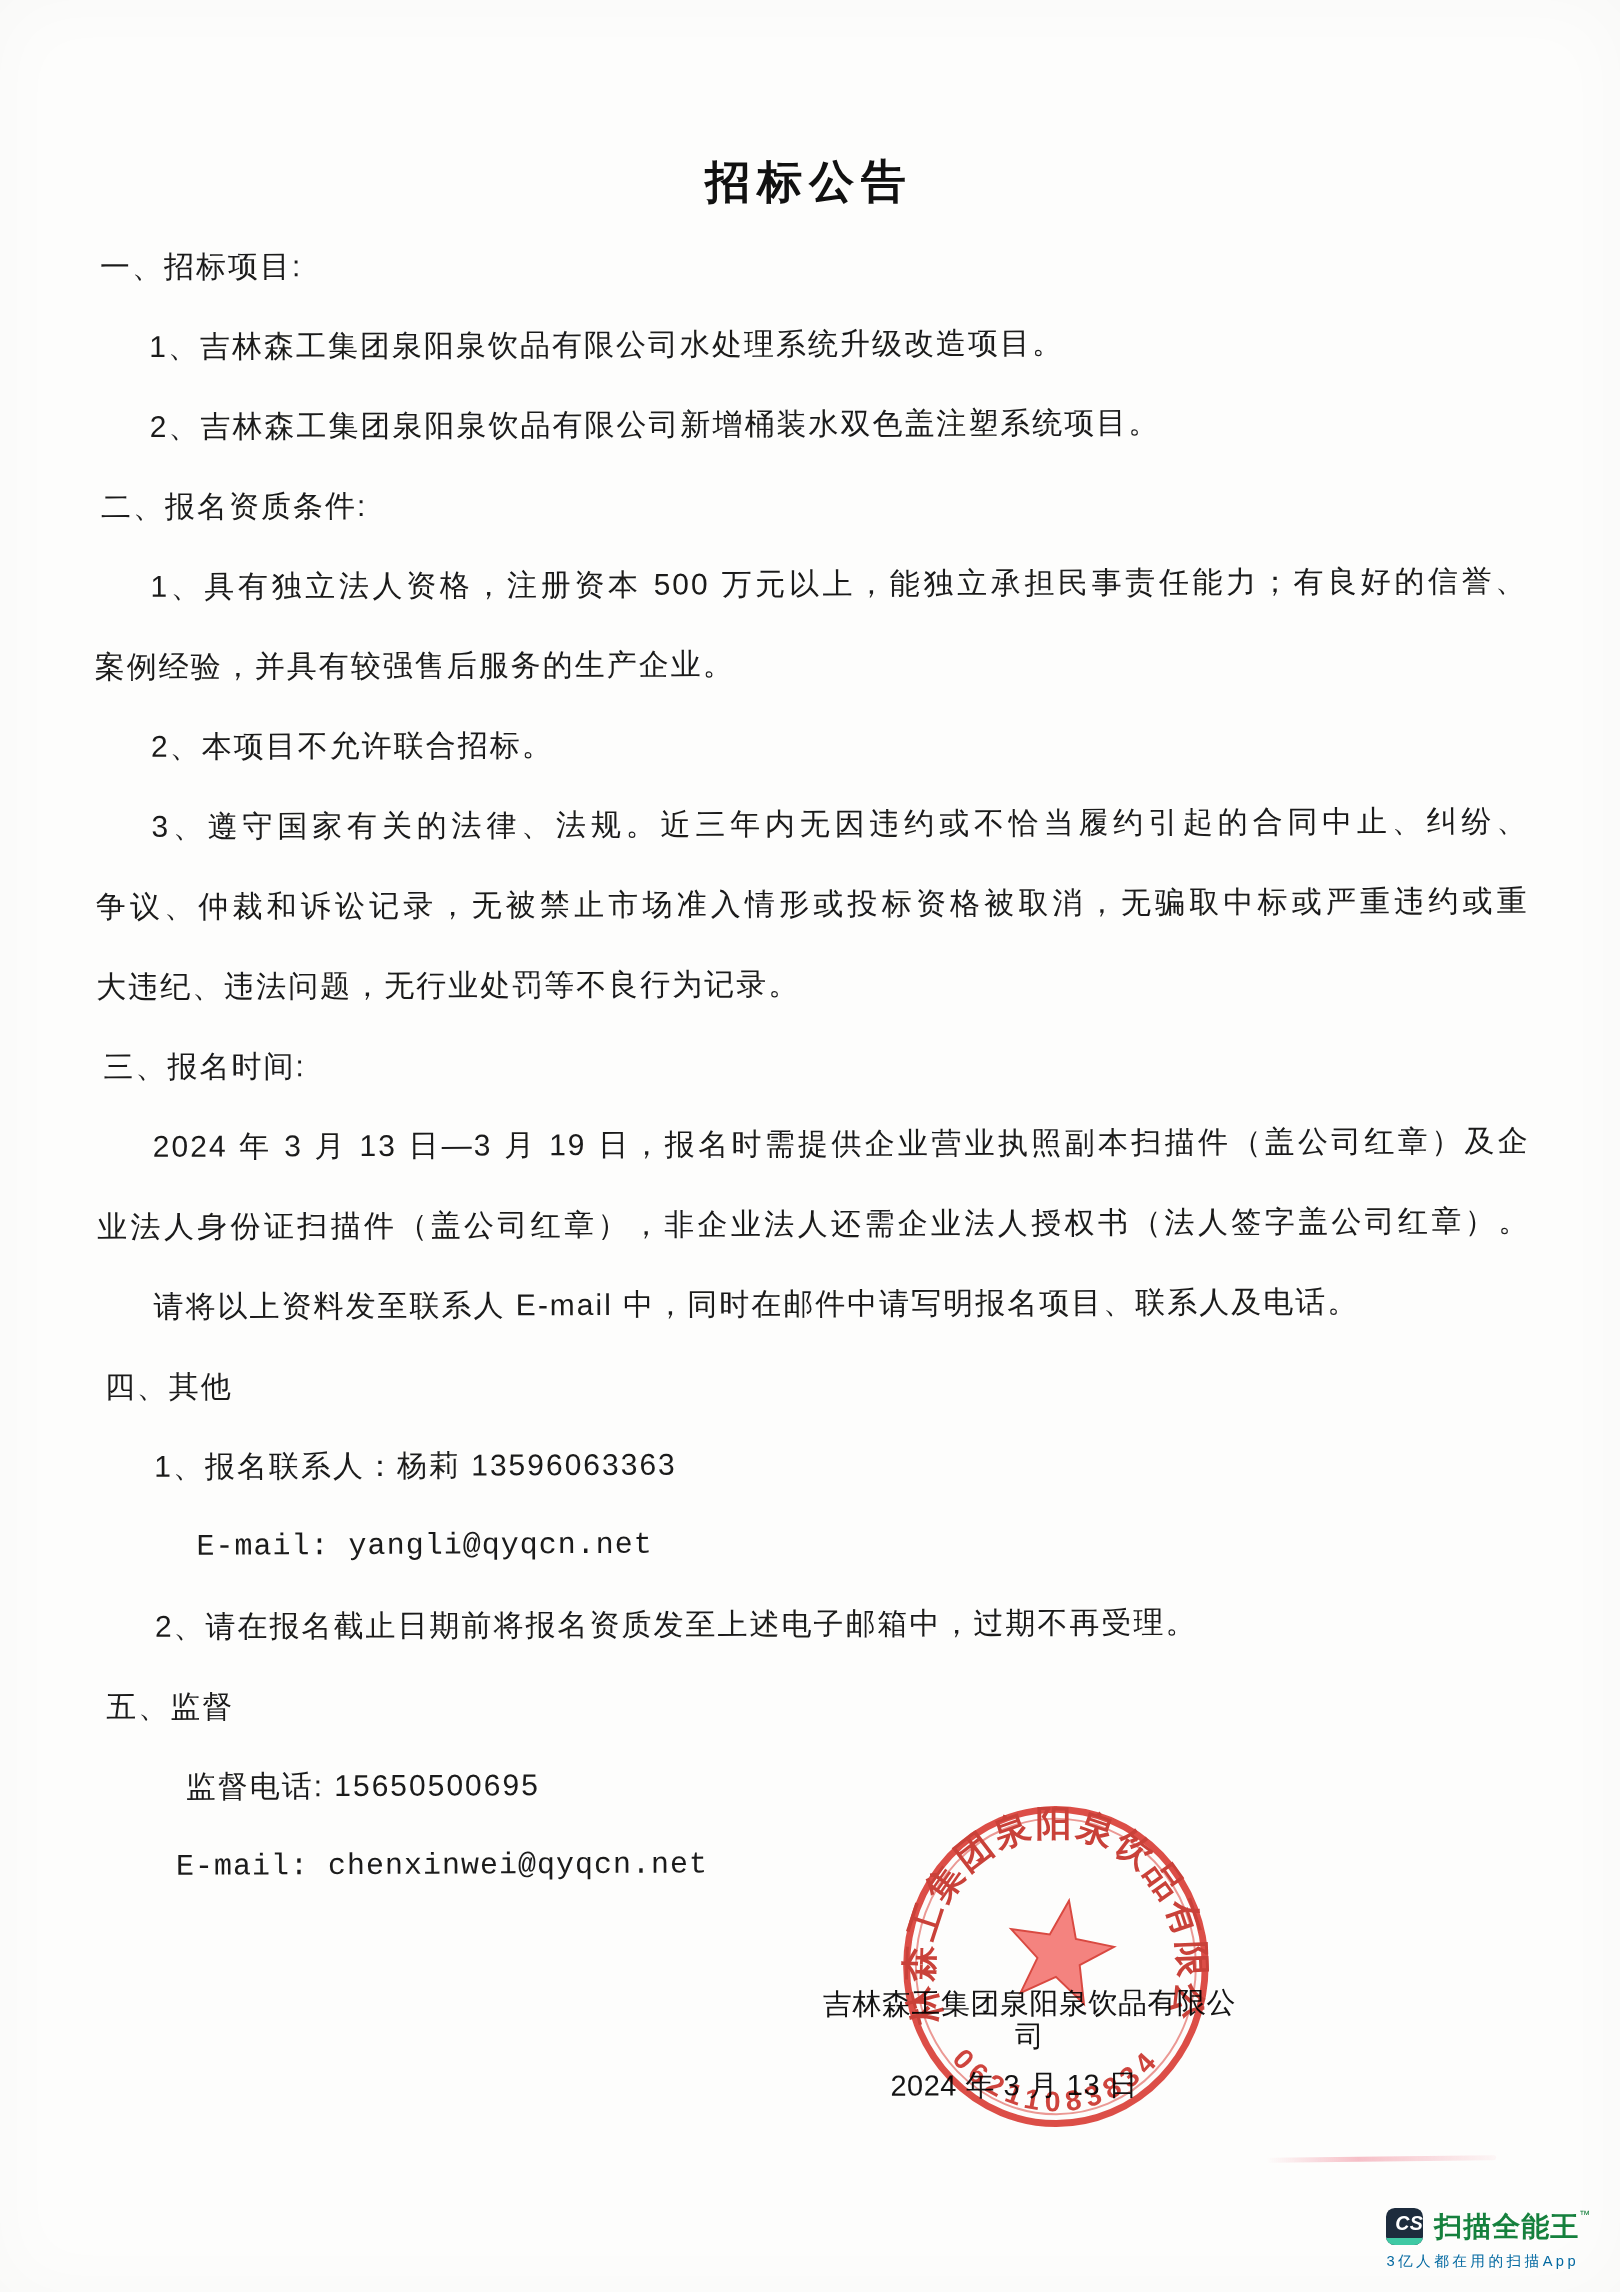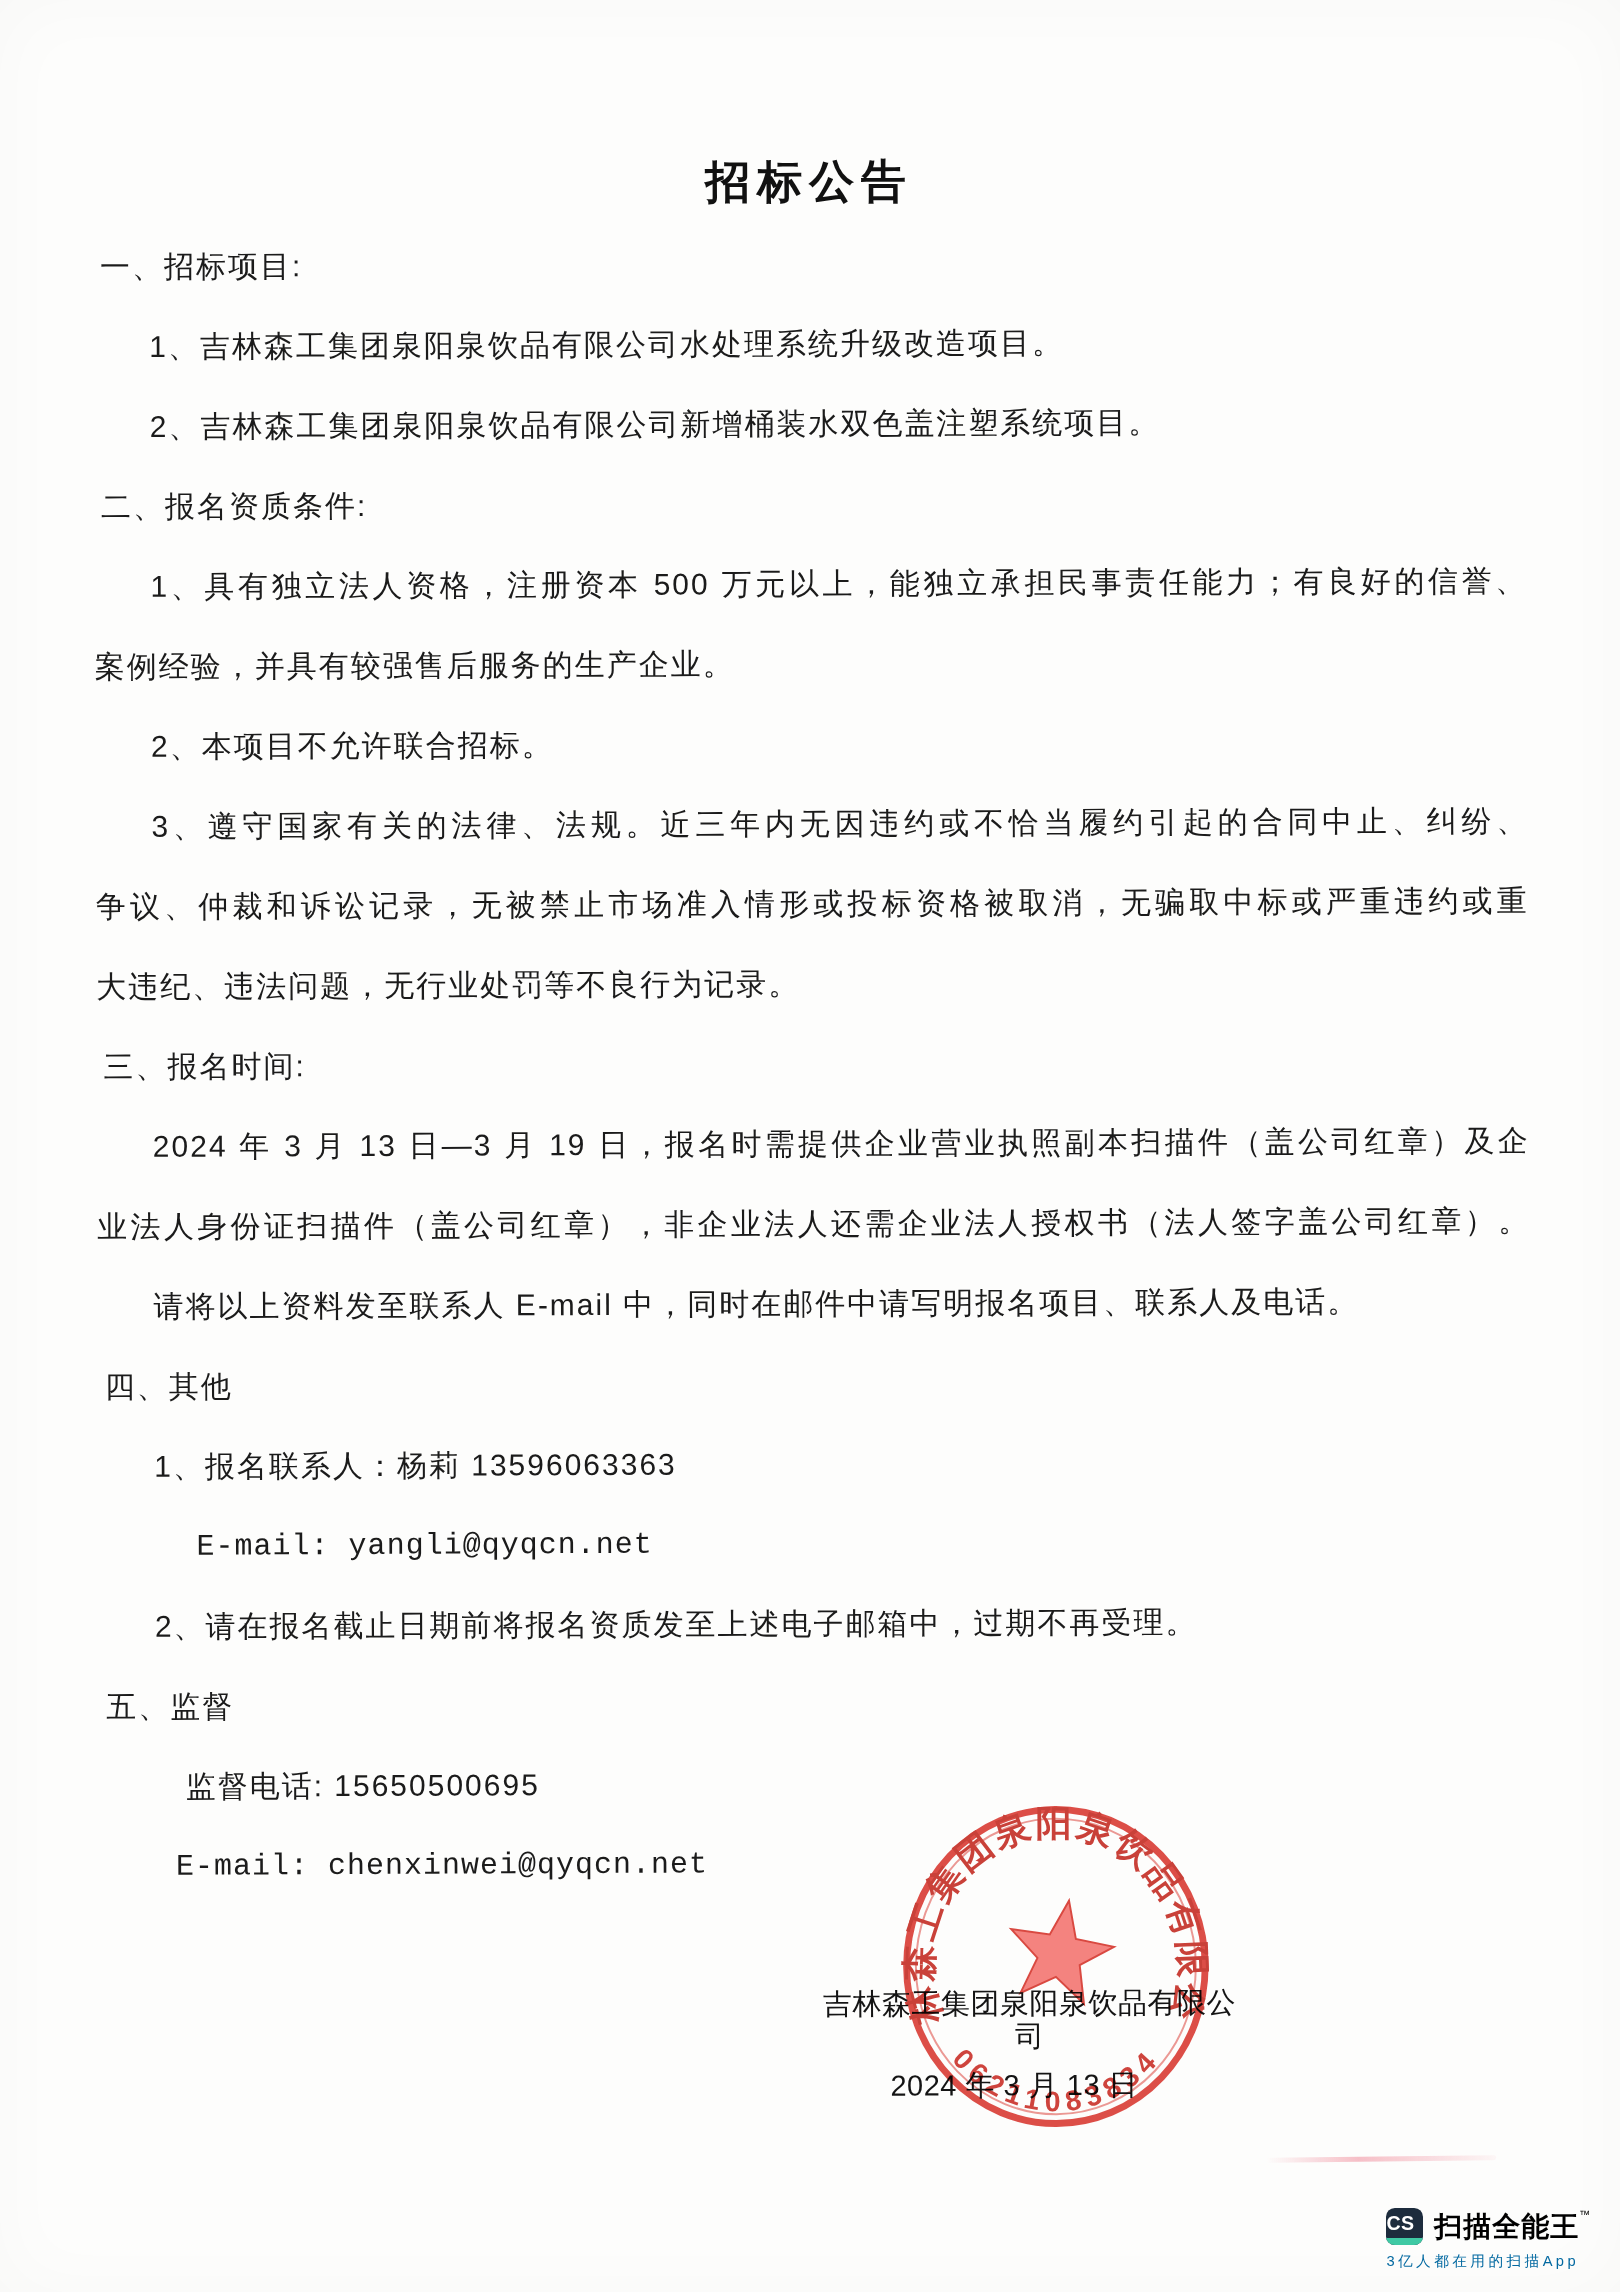--- a/index.html
+++ b/index.html
@@ -57,24 +57,24 @@
     transform:rotate(-0.4deg); border-radius:2.9px;
   }
   .footer { position:absolute; right:29px; bottom:21.6px; }
   .cs-row { display:flex; align-items:center; gap:10.8px; }
   .cs-icon {
     width:37px; height:37px; border-radius:8.8px;
     background:#1d2c3d; position:relative; overflow:hidden; flex:0 0 auto;
   }
   .cs-icon .cs-txt {
     color:#ffffff; font-weight:700; font-size:19.6px;
-    text-align:left; line-height:30px; letter-spacing:0.5px;
+    text-align:right; line-height:30px; letter-spacing:0.5px;font-style:italic;
   }
   .cs-icon .strip { position:absolute; bottom:0; left:0; right:0; height:6.9px; background:#3fc9a4; }
-  .cs-name { font-size:28px; font-weight:700; color:#000000; letter-spacing:1px; white-space:nowrap; }
+  .cs-name { font-size:28px; font-weight:700; color:#15803d; letter-spacing:1px; white-space:nowrap; }
   .cs-name sup { font-size:10.8px; font-weight:400; vertical-align:top; }
   .cs-tagline { margin-top:6.9px; font-size:14.7px; color:#0369a1; letter-spacing:3.4px; white-space:nowrap; }
 </style>
 </head>
 <body>
 
 <div class="page">
   <div class="scan">
     <div class="doc">
 

